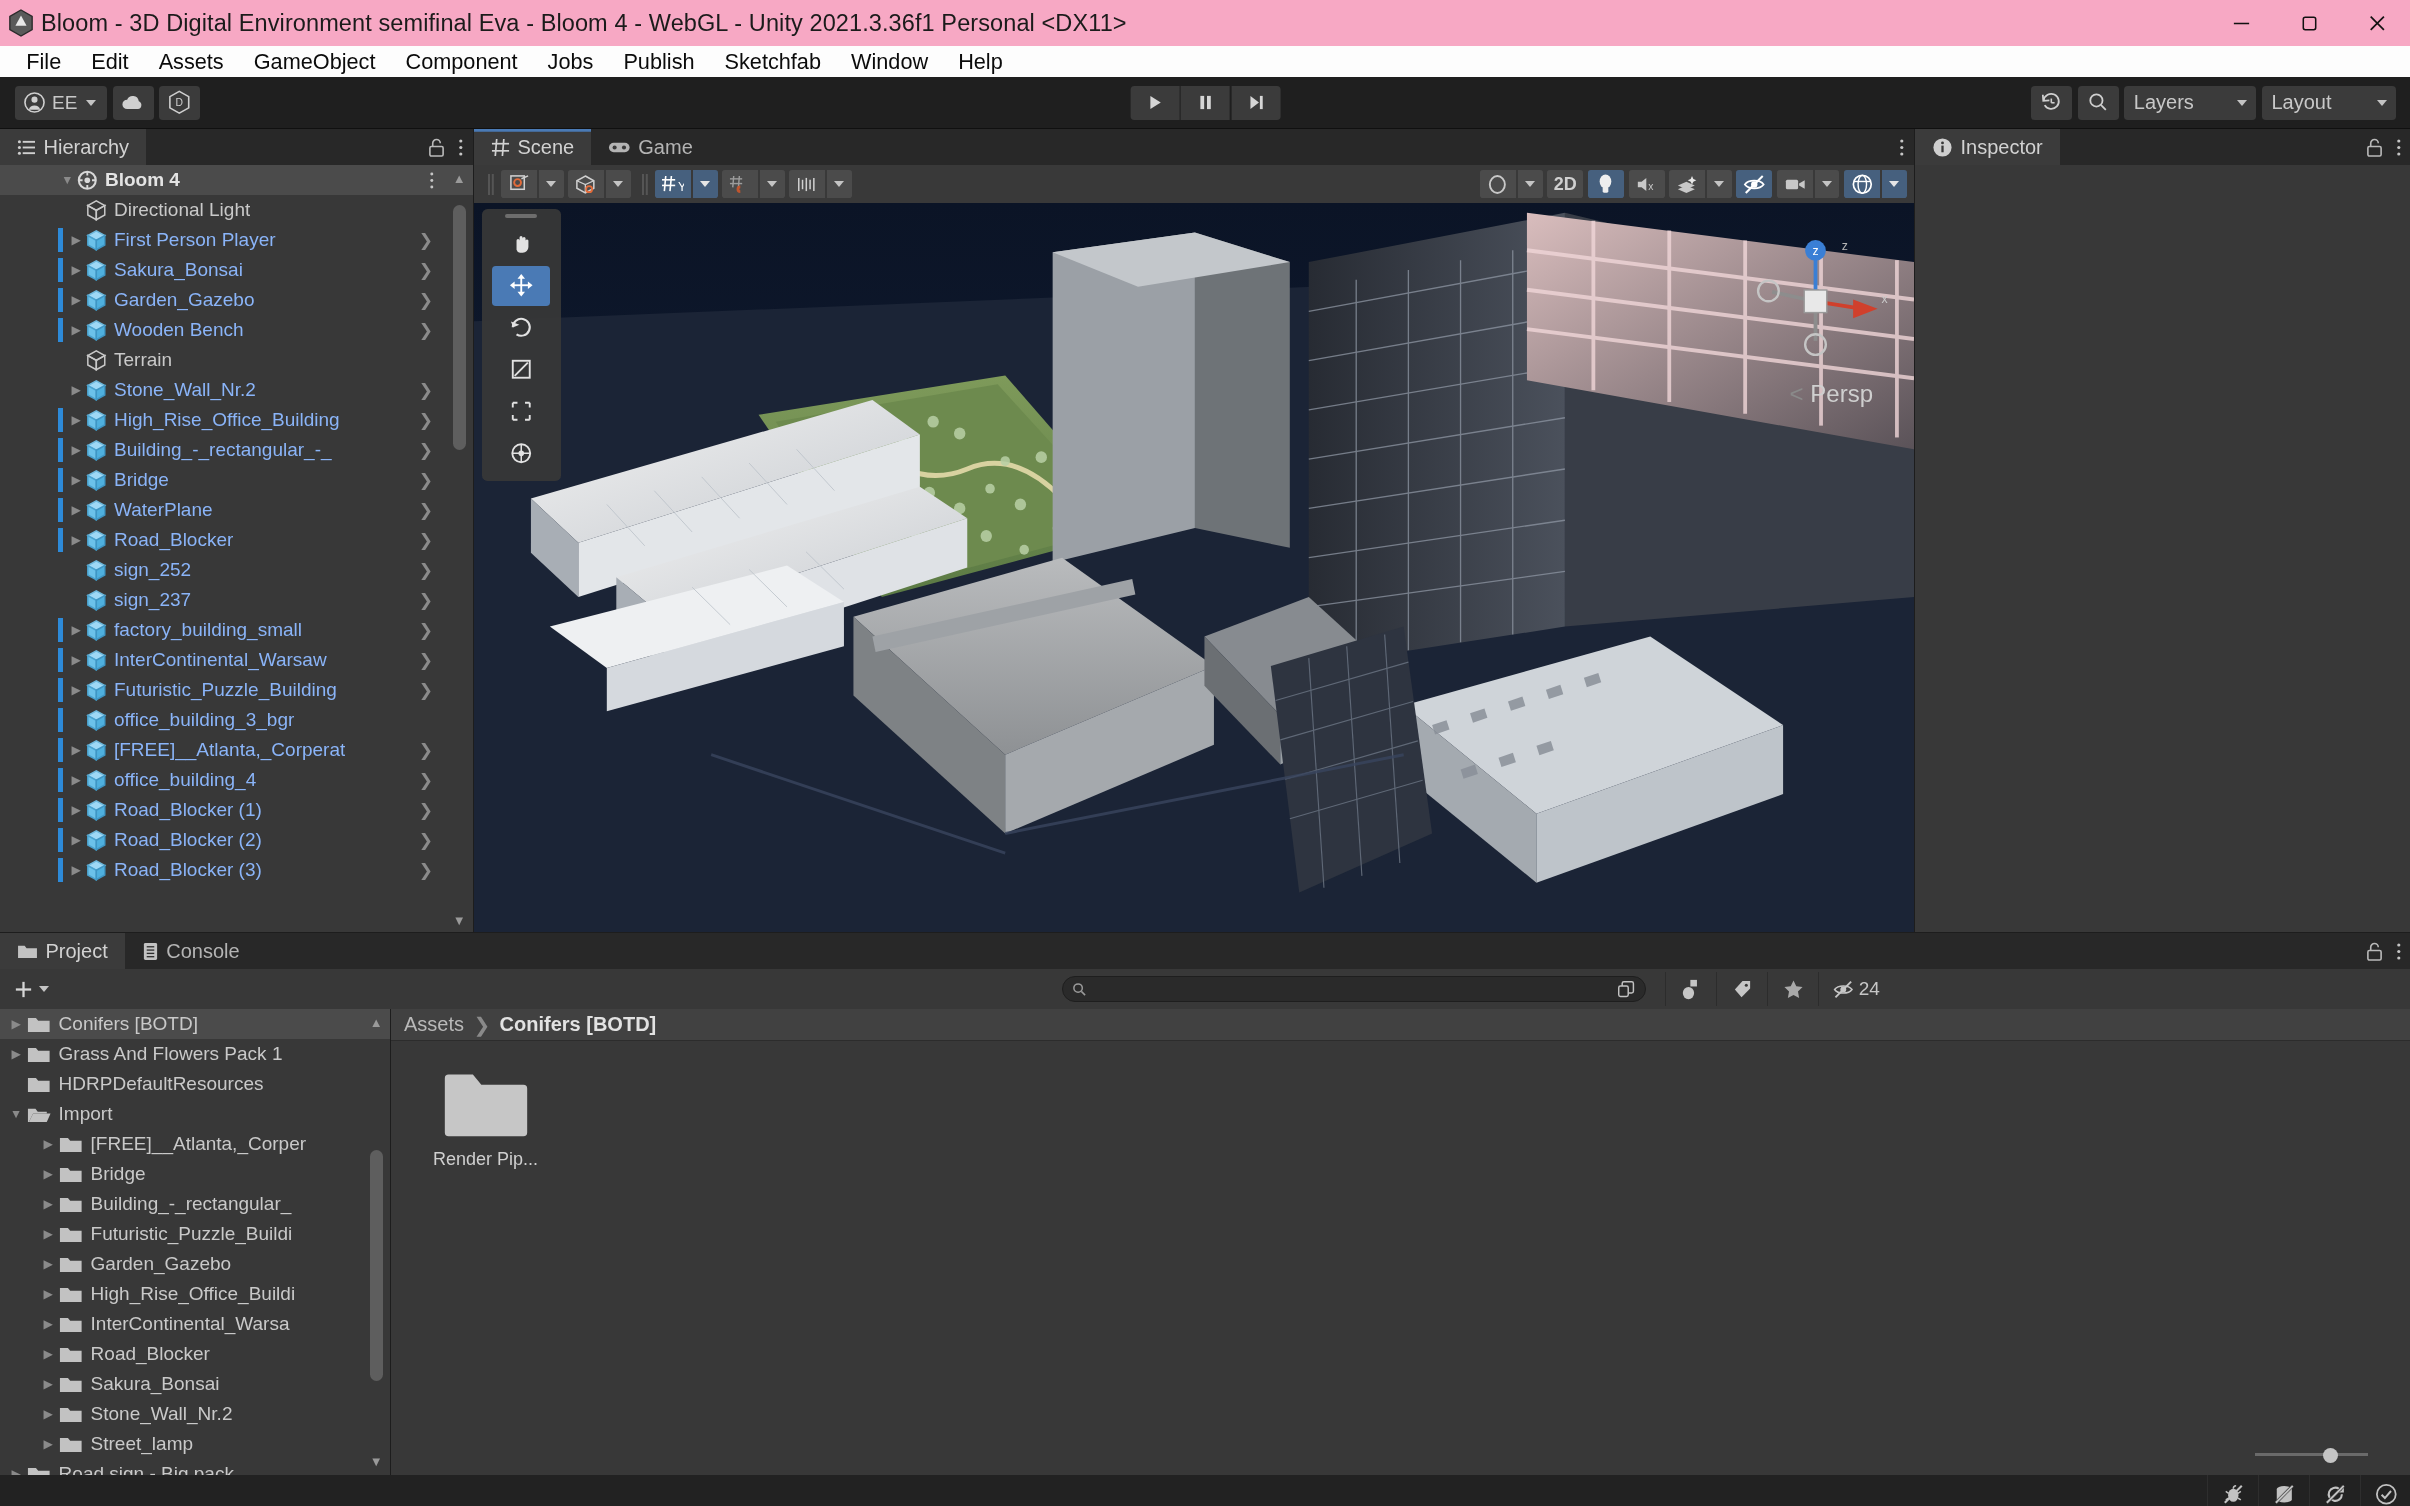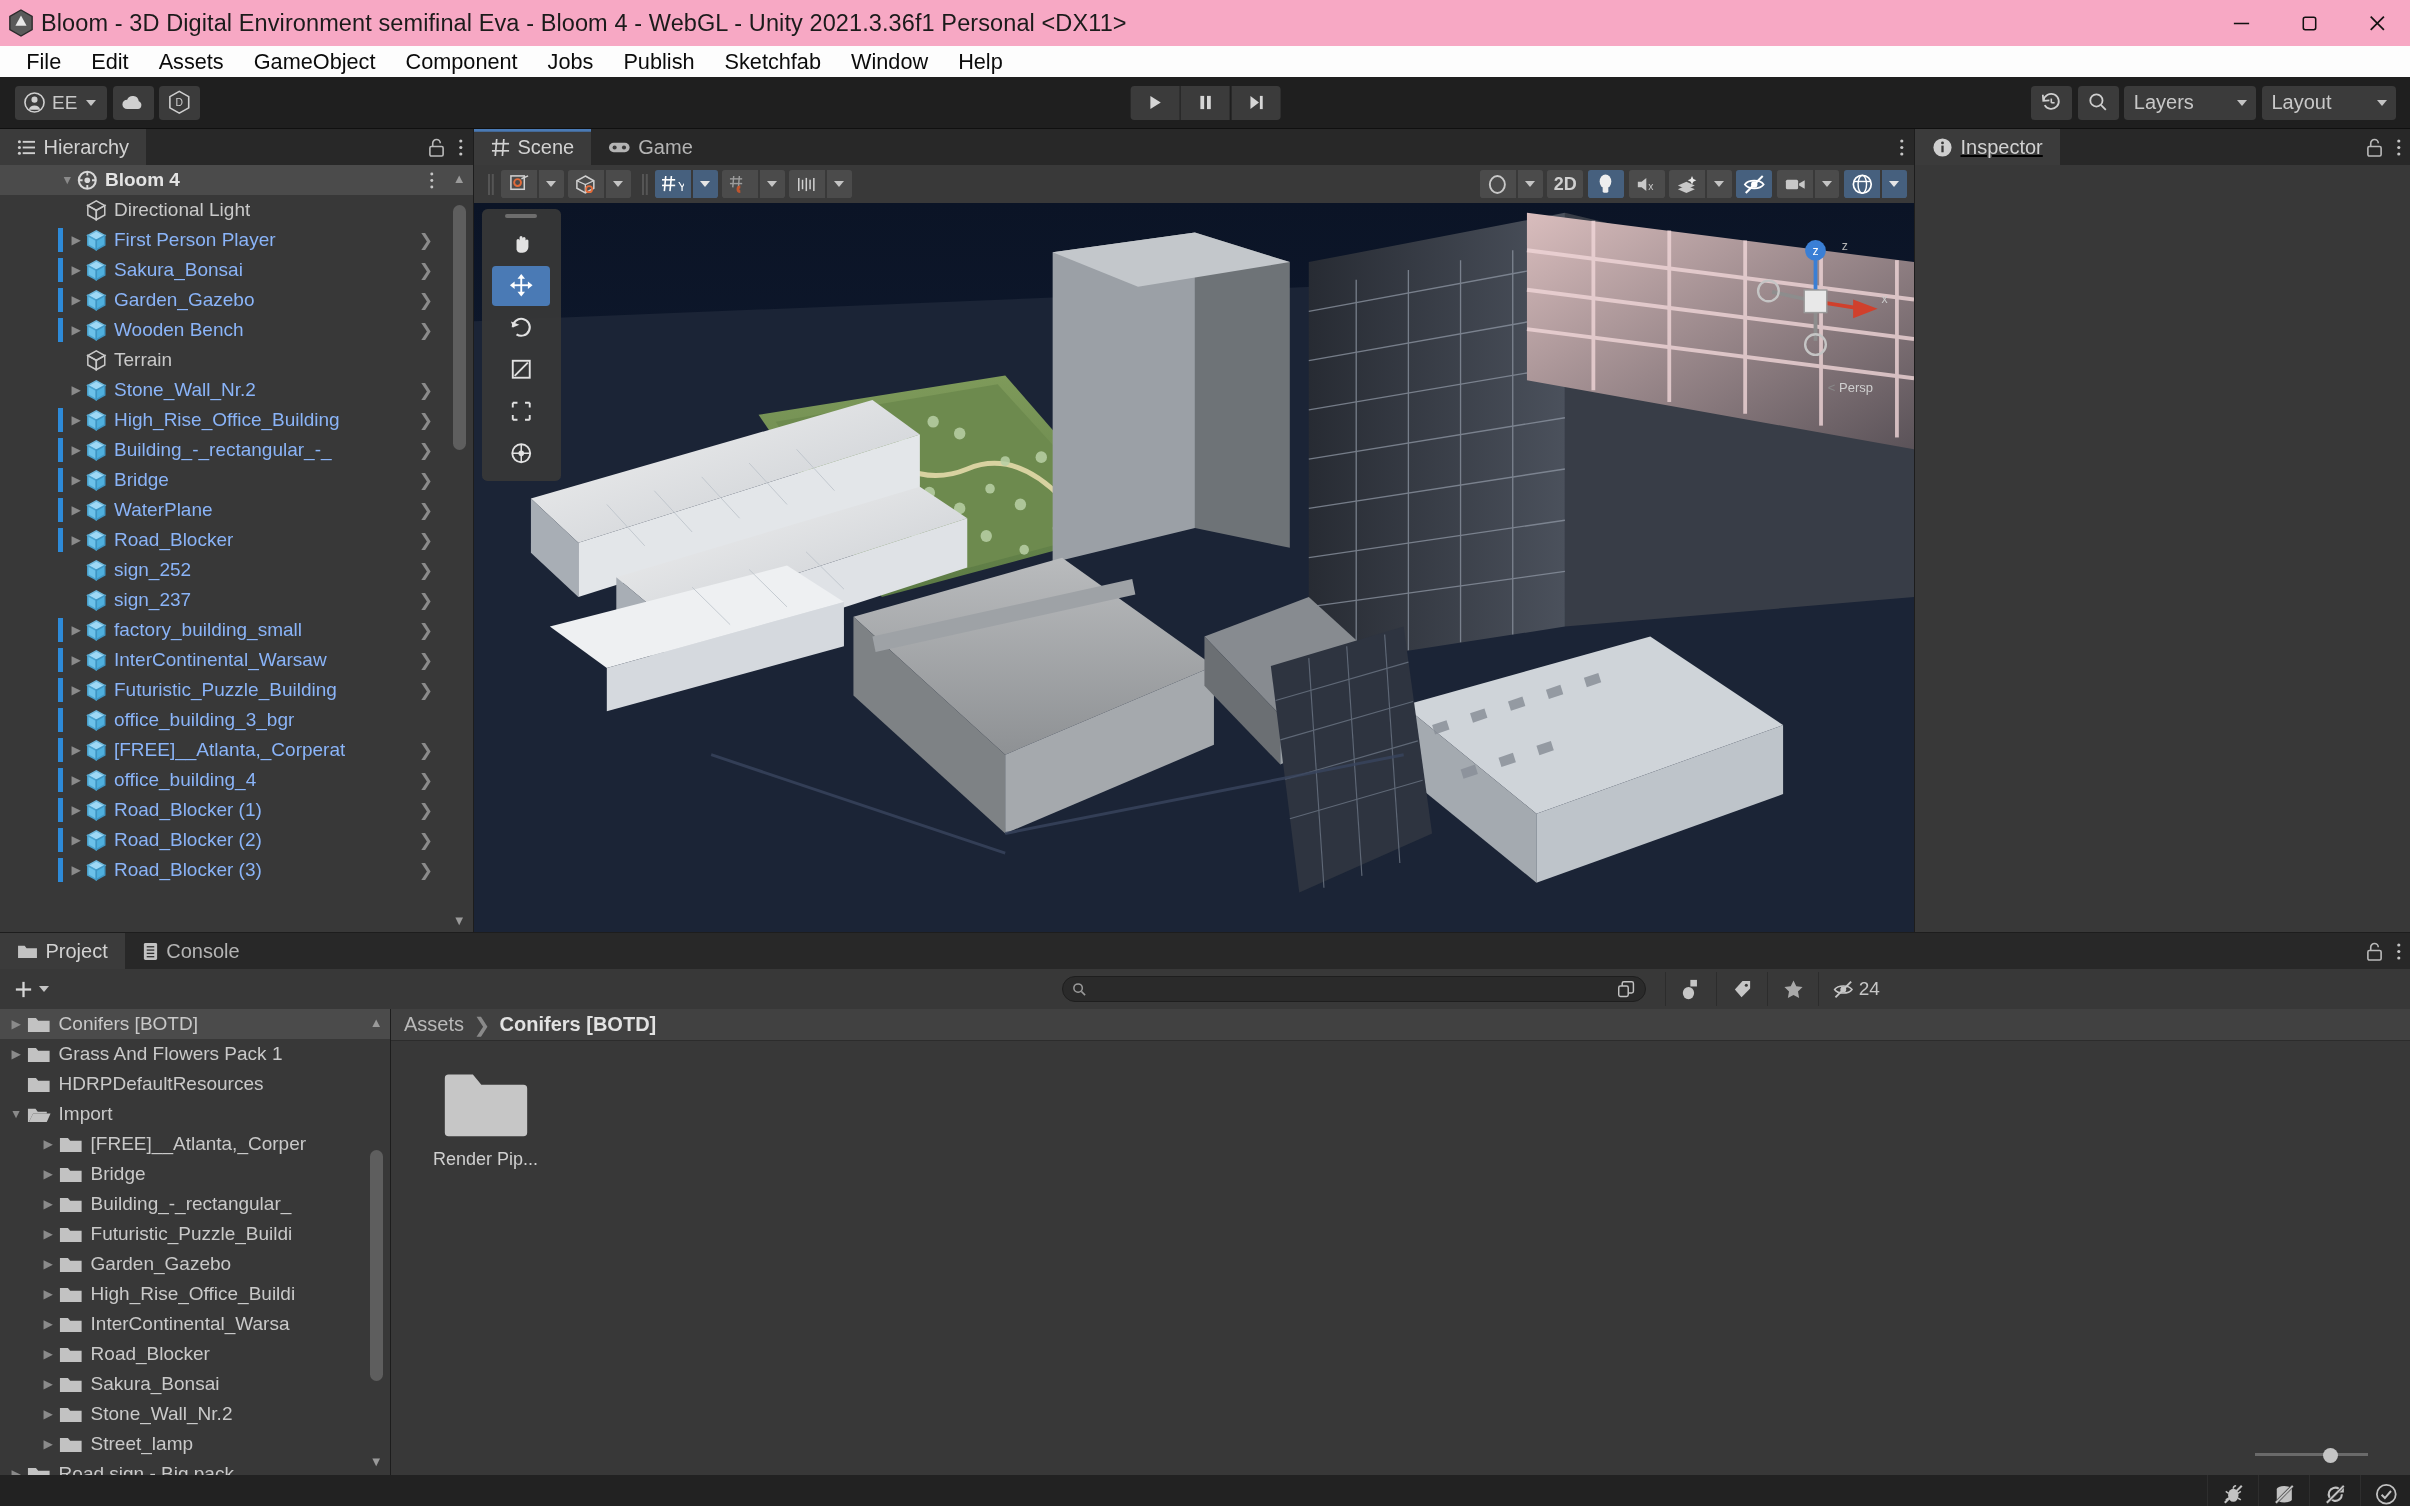--- a/index.html
+++ b/index.html
@@ -92,23 +92,23 @@
   .st-sep { width: 1.9px; height: 21px; background: #555; margin: 0 6.6px; box-shadow: 3.8px 0 0 #555; }
   .viewport { flex: 1; position: relative; overflow: hidden; background: #0c1426; }
   .scene-tools {
     position: absolute; left: 7.5px; top: 5.6px; width: 79px; background: #383838ee;
     border-radius: 5.6px; padding: 5.6px 0 7.5px; display: flex; flex-direction: column; align-items: center; gap: 1.9px; z-index: 5;
   }
   .grabber { width: 32px; height: 3.8px; background: #6d6d6d; border-radius: 1.9px; margin-bottom: 3.8px; }
   .stool { width: 58px; height: 40px; border-radius: 3.8px; display:flex;align-items:center;justify-content:center; color:#d8d8d8; }
   .stool.on { background: #4a7ab5; }
   .gizmo { position: absolute; right: 22.6px; top: 22.6px; width: 151px; height: 160px; z-index: 5; }
-  .gizmo-label { position:absolute; right: 41px; top: 177px; color:#cfcfcf; font-size: 13px; z-index:5;}
+  .gizmo-label { position:absolute; right: 41px; top: 177px; color:#cfcfcf; font-size: 24px; z-index:5;}
   
-  .inspector { width: 497px; background: #b91c1c; display: flex; flex-direction: column; border-left: 1.9px solid #1d1d1d; text-decoration: underline; }
+  .inspector { width: 497px; background: #b91c1c; display: flex; flex-direction: column; border-left: 1.9px solid #1d1d1d; }
   .insp-body { flex: 1; background: #383838; }
   
   .project { height: 543px; background: #383838; display: flex; flex-direction: column; border-top: 1.9px solid #1d1d1d; }
   .proj-toolbar { height: 40px; background: #383838; display: flex; align-items: center; padding: 0 7.5px; position: relative; }
   .proj-search {
     position: absolute; left: 1062px; width: 584px; height: 26px; background: #2a2a2a;
     border: 0.9px solid #1e1e1e; border-radius: 13px; display: flex; align-items: center; padding: 0 9.4px; gap: 7.5px;
   }
   .proj-tools { position: absolute; left: 1665px; display: flex; align-items: center; gap: 0; }
   .pt-btn { width: 51px; height: 34px; display: flex; align-items: center; justify-content: center; color: #c6c6c6; font-size: 19px; border-left: 0.9px solid #2c2c2c;}

